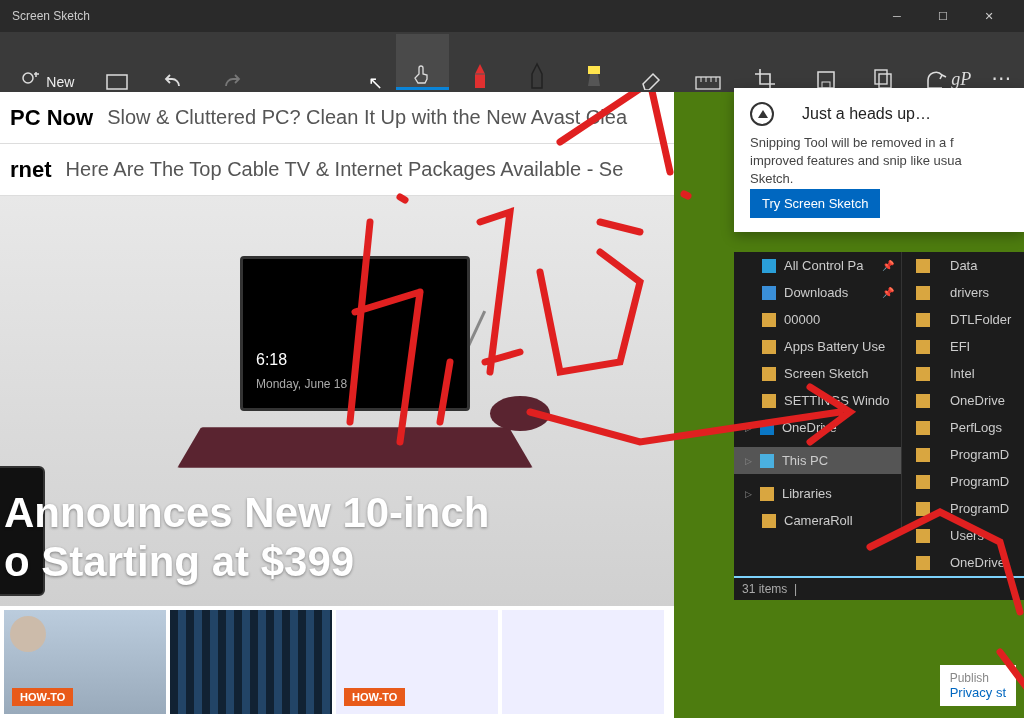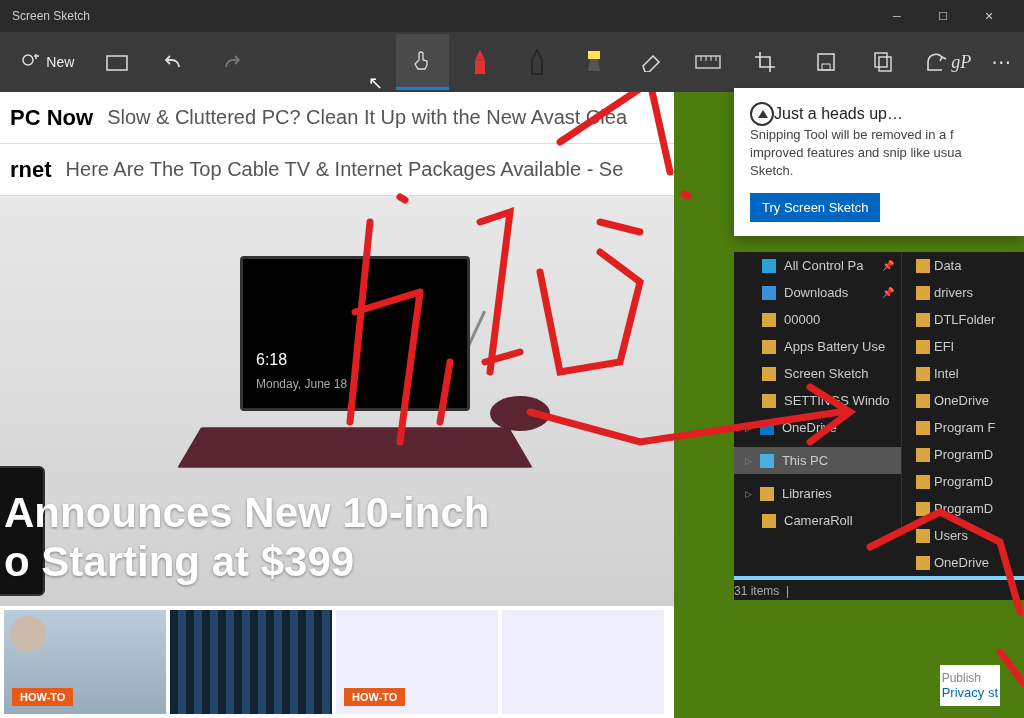--- a/index.html
+++ b/index.html
@@ -1,21 +1,21 @@
 <!DOCTYPE html>
 <html><head>
 <meta charset="utf-8">
 <style>
 *{margin:0;padding:0;box-sizing:border-box;font-family:"Segoe UI",sans-serif}
 body{width:1024px;height:718px;overflow:hidden;background:#1a1a1a;position:relative}
 .titlebar{height:32px;background:#2a2a2a;display:flex;align-items:center;padding:0 12px;color:#ccc;font-size:12px}
 .titlebar-title{flex:1}
 .titlebar-btn{width:46px;height:32px;display:flex;align-items:center;justify-content:center;color:#ccc;font-size:11px}
 .toolbar{height:60px;background:#3a3a3a;display:flex;align-items:center;padding:0 8px;gap:4px}
-.tool{width:54px;height:56px;display:flex;align-items:center;justify-content:center;color:#ddd;position:relative}
+.tool{width:54px;height:56px;display:flex;align-items:flex-end;justify-content:center;color:#ddd;position:relative}
 .tool.selected{background:#4a4a4a;border-bottom:3px solid #0a84d8}
 .tool.new{width:80px;gap:6px;font-size:14px;color:#eee}
 .spacer{flex:0 0 130px}
 .spacer2{flex:1}
 .canvas{position:absolute;top:92px;left:0;right:0;bottom:0;background:#4d7c0f}
 .webarea{position:absolute;top:0;left:0;width:674px;background:#fff}
 .ad1,.ad2{height:52px;border-bottom:1px solid #ddd;display:flex;align-items:center;padding:0 10px;gap:14px;white-space:nowrap;overflow:hidden}
 .ad-l{font-weight:700;font-size:22px;color:#000}
 .ad-r{font-size:20px;color:#555}
 .hero{position:relative;width:674px;height:410px;background:linear-gradient(180deg,#e8e8e8 0%,#d0d0d0 100%);overflow:hidden}
@@ -40,30 +40,30 @@
 .navitem.thispc{background:#555}
 .ic{width:14px;height:14px;flex-shrink:0;display:inline-block}
 .ic-cpl{background:#2a9fd8}
 .ic-dl{background:#3a8fd8}
 .ic-f{background:#d9a640}
 .ic-od{background:#0a77c5}
 .ic-pc{background:#4ab0e0}
 .ic-lib{background:#d9a640}
 .pin{color:#888;font-size:10px;margin-right:6px}
 .files{margin-left:168px}
-.fitem{height:27px;display:flex;align-items:center;padding-left:14px;gap:4px;white-space:nowrap;overflow:hidden}
-.status{clear:both;height:24px;border-top:4px solid #7dd3fc;padding:4px 0;font-size:12px;color:#aaa}
+.fitem{height:27px;display:flex;align-items:center;padding-left:14px;gap:20px;white-space:nowrap;overflow:hidden}
+.status{clear:both;height:24px;border-top:2px solid #7dd3fc;padding:4px 8px;font-size:12px;color:#aaa}
 .notify{position:absolute;top:88px;left:734px;right:0;background:#fff;padding:14px 16px;color:#333;box-shadow:0 4px 12px rgba(0,0,0,.3)}
-.notify-h{display:flex;gap:0;align-items:center;margin-bottom:0}
+.notify-h{display:flex;gap:28px;align-items:center;margin-bottom:8px}
 .notify-ic{width:24px;height:24px;border:2px solid #333;border-radius:50%;position:relative}
 .notify-ic::after{content:"";position:absolute;left:6px;top:6px;width:0;height:0;border-left:5px solid transparent;border-right:5px solid transparent;border-bottom:8px solid #333}
 .notify-t{font-size:16px;color:#222}
-.notify-b{font-size:13px;line-height:1.4;color:#444;margin-bottom:12px}
+.notify-b{font-size:13px;line-height:1.4;color:#444;}
 .notify-btn{background:#0067c0;color:#fff;border:none;padding:7px 12px;font-size:13px}
-.privacy{position:absolute;bottom:12px;right:24px;background:#fff;padding:6px 2px;font-size:13px}
+.privacy{position:absolute;bottom:12px;right:8px;background:#fff;padding:6px 10px;font-size:13px}
 .privacy a{color:#0067c0;text-decoration:none}
 .pub{color:#888;font-size:12px}
 .ink{position:absolute;top:92px;left:0;width:1024px;height:626px;pointer-events:none}
 .cursor{position:absolute;top:72px;left:368px;font-size:18px;color:#fff;pointer-events:none}
 .face{position:absolute;left:6px;top:6px;width:36px;height:36px;border-radius:50%;background:#cba}
 </style>
 </head>
 <body>
 
 <div class="titlebar">
@@ -274,21 +274,21 @@
         <div class="fitem">
           <span class="ic ic-f"></span>
           <span>Intel</span>
         </div>
         <div class="fitem">
           <span class="ic ic-f"></span>
           <span>OneDrive</span>
         </div>
         <div class="fitem">
           <span class="ic ic-f"></span>
-          <span>Program F</span>
+          <span>PerfLogs</span>
         </div>
         <div class="fitem">
           <span class="ic ic-f"></span>
           <span>ProgramD</span>
         </div>
         <div class="fitem">
           <span class="ic ic-f"></span>
           <span>ProgramD</span>
         </div>
         <div class="fitem">

